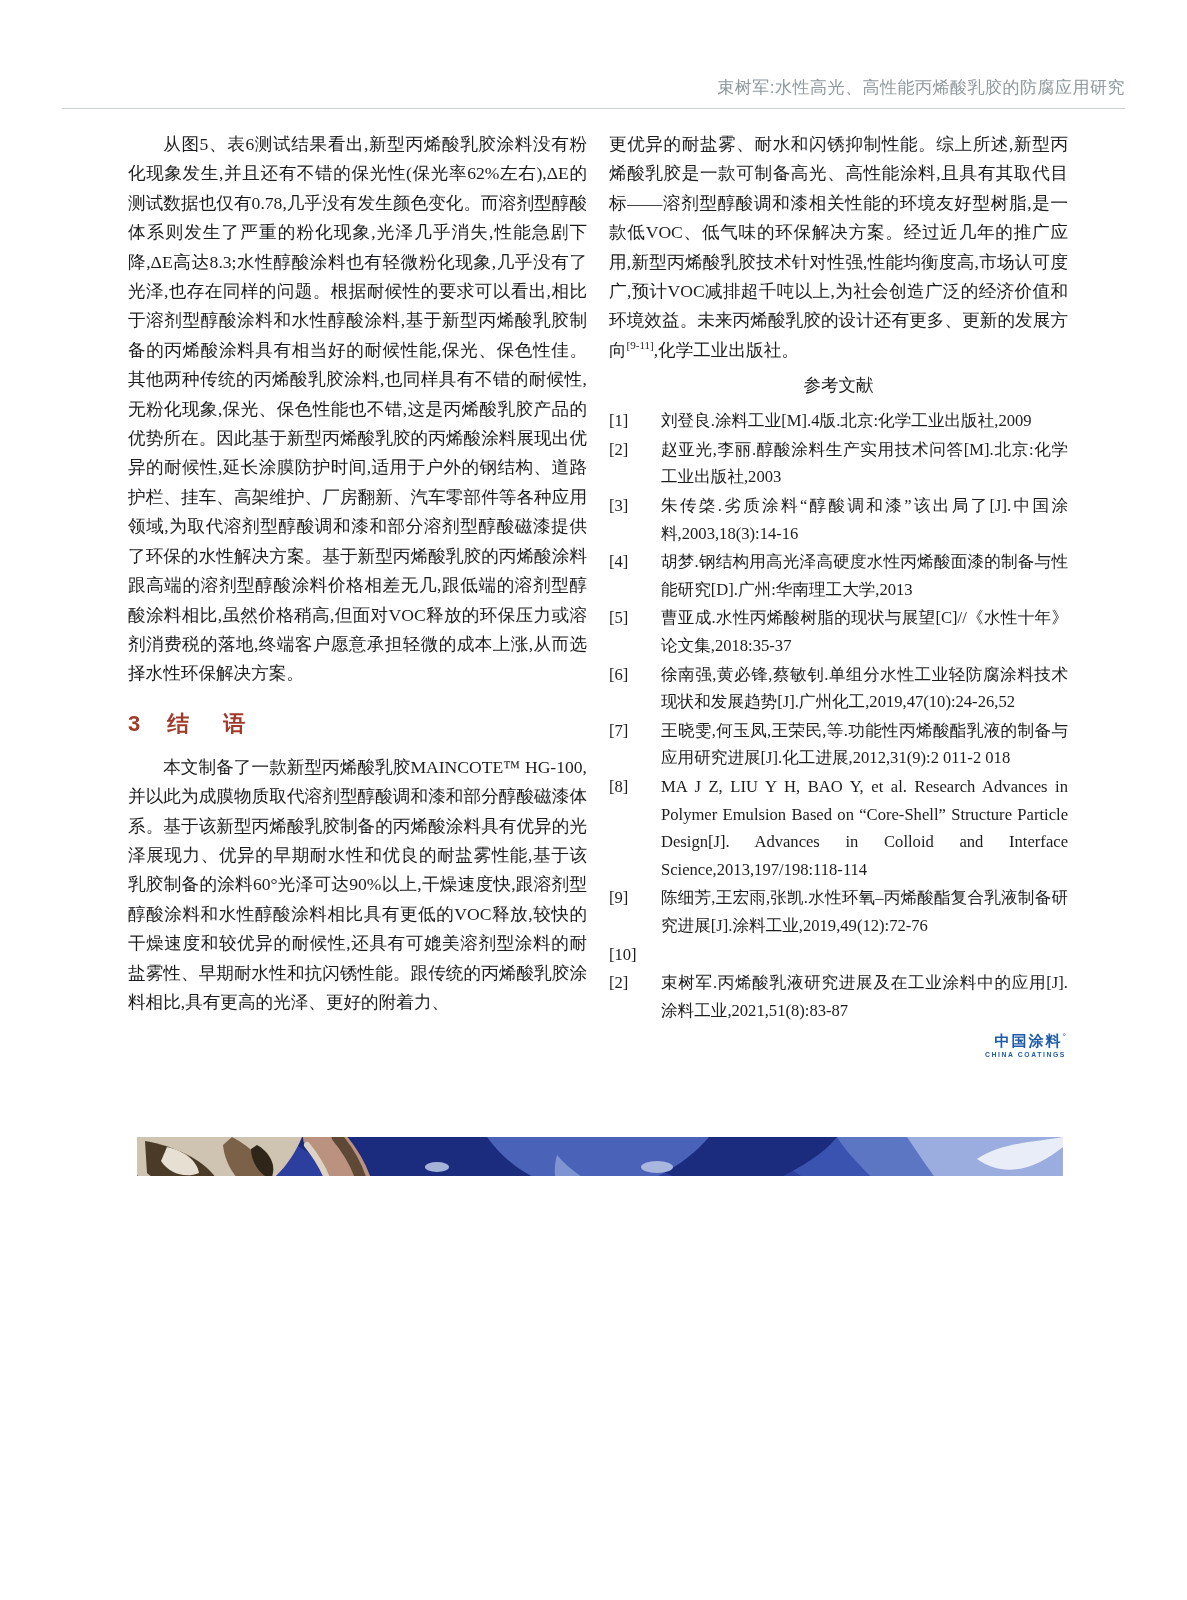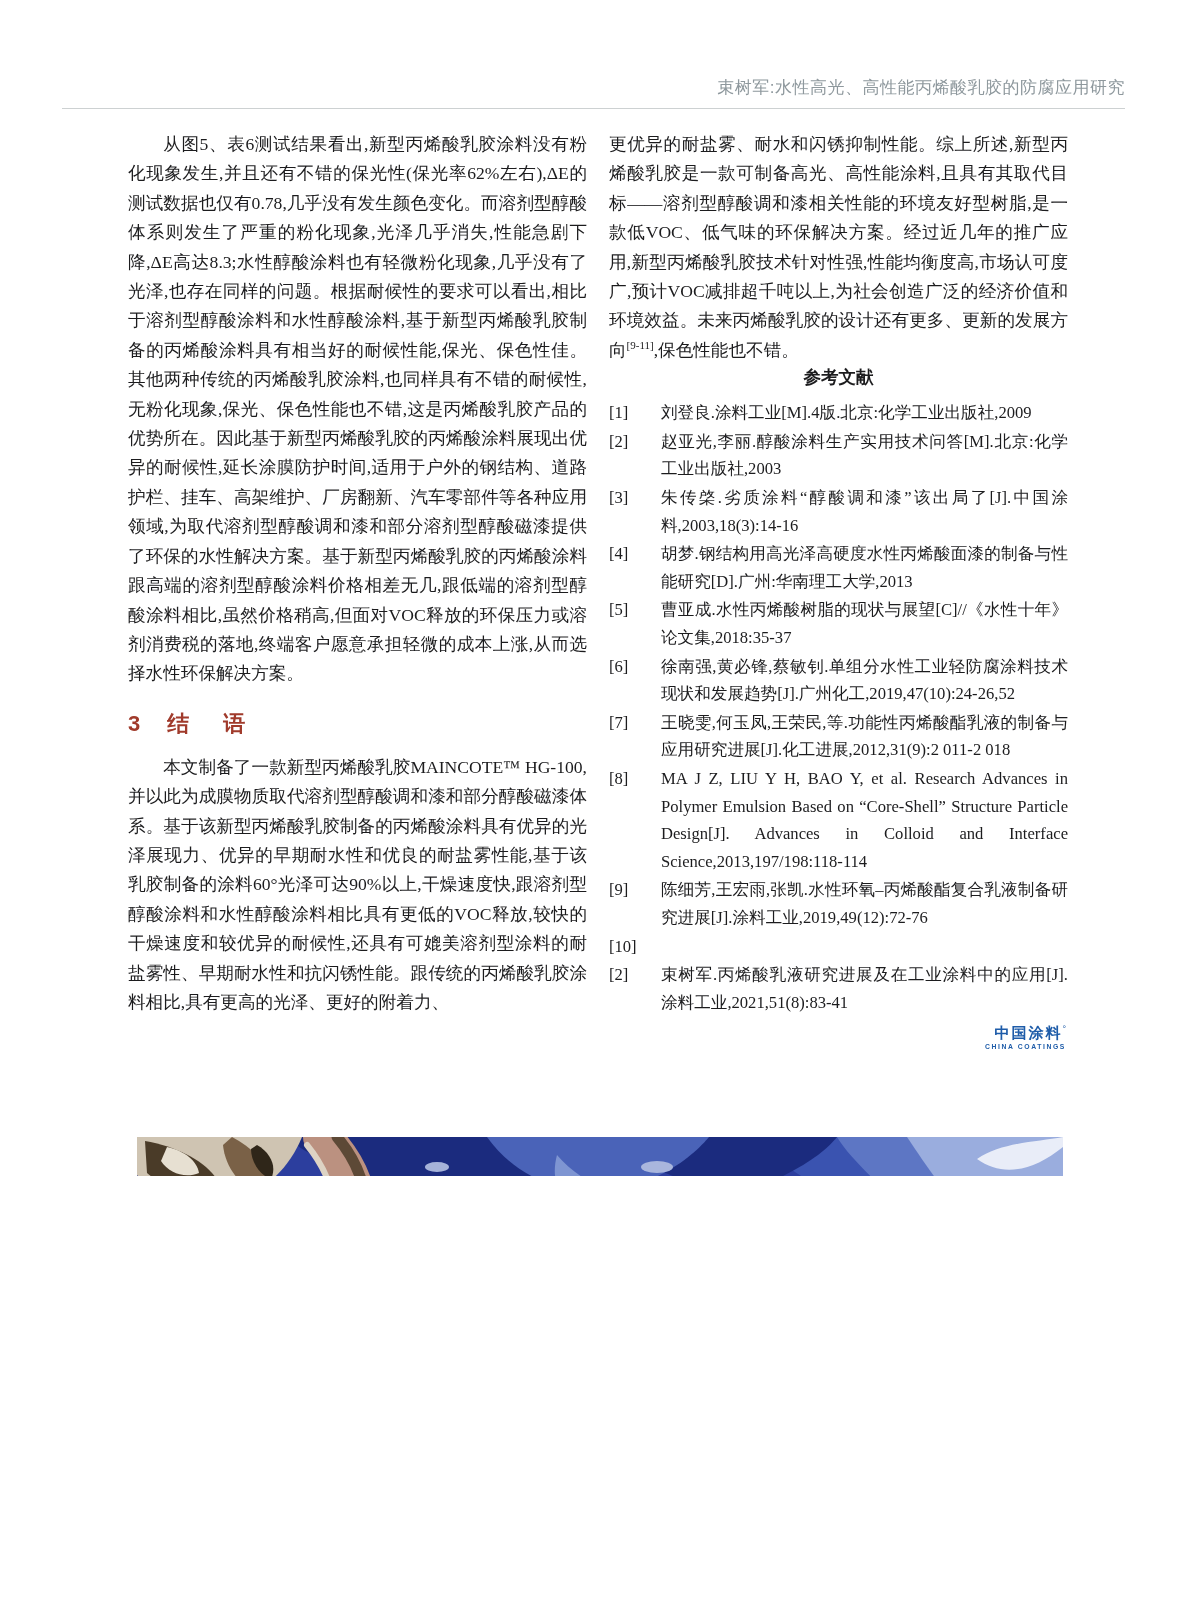--- a/index.html
+++ b/index.html
@@ -38,22 +38,22 @@
     margin:20px 0 14px 0;
     font-family:"Liberation Sans","DejaVu Sans",sans-serif;
     font-weight:bold; font-size:22px; color:#a03a2b;
     letter-spacing:1px;
   }
   .section-heading .sec-num { margin-right:26px; }
   .section-heading .sec-title { letter-spacing:14px; }
   sup.cite { font-size:11px; line-height:0; }
   
   .refs-title {
-    margin:0 0 10px 0;
-    text-align:center; font-weight:bold; font-size:17.5px;
+    margin:8px 0 10px 0;
+    text-align:center; font-weight:normal; font-size:17.5px;
   }
   .ref-row {
     display:flex; gap:12px;
     font-size:16.6px; line-height:27.6px;
     margin-bottom:1px;
   }
   .ref-label { flex:0 0 40px; }
   .ref-text { flex:1; text-align:justify; }
   .ref-row.en .ref-text { font-family:"Liberation Serif","DejaVu Serif",serif; }
   
@@ -102,21 +102,21 @@
 
     <div class="col">
       <p class="body-p">从图5、表6测试结果看出,新型丙烯酸乳胶涂料没有粉化现象发生,并且还有不错的保光性(保光率62%左右),ΔE的测试数据也仅有0.78,几乎没有发生颜色变化。而溶剂型醇酸体系则发生了严重的粉化现象,光泽几乎消失,性能急剧下降,ΔE高达8.3;水性醇酸涂料也有轻微粉化现象,几乎没有了光泽,也存在同样的问题。根据耐候性的要求可以看出,相比于溶剂型醇酸涂料和水性醇酸涂料,基于新型丙烯酸乳胶制备的丙烯酸涂料具有相当好的耐候性能,保光、保色性佳。其他两种传统的丙烯酸乳胶涂料,也同样具有不错的耐候性,无粉化现象,保光、保色性能也不错,这是丙烯酸乳胶产品的优势所在。因此基于新型丙烯酸乳胶的丙烯酸涂料展现出优异的耐候性,延长涂膜防护时间,适用于户外的钢结构、道路护栏、挂车、高架维护、厂房翻新、汽车零部件等各种应用领域,为取代溶剂型醇酸调和漆和部分溶剂型醇酸磁漆提供了环保的水性解决方案。基于新型丙烯酸乳胶的丙烯酸涂料跟高端的溶剂型醇酸涂料价格相差无几,跟低端的溶剂型醇酸涂料相比,虽然价格稍高,但面对VOC释放的环保压力或溶剂消费税的落地,终端客户愿意承担轻微的成本上涨,从而选择水性环保解决方案。</p>
       <div class="section-heading">
         <span class="sec-num">3</span><span class="sec-title">结 语</span>
       </div>
       <p class="body-p">本文制备了一款新型丙烯酸乳胶MAINCOTE™ HG-100,并以此为成膜物质取代溶剂型醇酸调和漆和部分醇酸磁漆体系。基于该新型丙烯酸乳胶制备的丙烯酸涂料具有优异的光泽展现力、优异的早期耐水性和优良的耐盐雾性能,基于该乳胶制备的涂料60°光泽可达90%以上,干燥速度快,跟溶剂型醇酸涂料和水性醇酸涂料相比具有更低的VOC释放,较快的干燥速度和较优异的耐候性,还具有可媲美溶剂型涂料的耐盐雾性、早期耐水性和抗闪锈性能。跟传统的丙烯酸乳胶涂料相比,具有更高的光泽、更好的附着力、</p>
     </div>
 
     <div class="col">
-      <p class="body-p no-indent"><span>更优异的耐盐雾、耐水和闪锈抑制性能。综上所述,新型丙烯酸乳胶是一款可制备高光、高性能涂料,且具有其取代目标——溶剂型醇酸调和漆相关性能的环境友好型树脂,是一款低VOC、低气味的环保解决方案。经过近几年的推广应用,新型丙烯酸乳胶技术针对性强,性能均衡度高,市场认可度广,预计VOC减排超千吨以上,为社会创造广泛的经济价值和环境效益。未来丙烯酸乳胶的设计还有更多、更新的发展方向</span><sup class="cite">[9-11]</sup><span>,保色性能也不错。</span></p>
+      <p class="body-p no-indent"><span>更优异的耐盐雾、耐水和闪锈抑制性能。综上所述,新型丙烯酸乳胶是一款可制备高光、高性能涂料,且具有其取代目标——溶剂型醇酸调和漆相关性能的环境友好型树脂,是一款低VOC、低气味的环保解决方案。经过近几年的推广应用,新型丙烯酸乳胶技术针对性强,性能均衡度高,市场认可度广,预计VOC减排超千吨以上,为社会创造广泛的经济价值和环境效益。未来丙烯酸乳胶的设计还有更多、更新的发展方向</span><sup class="cite">[9-11]</sup><span>,化学工业出版社。</span></p>
 
       <div class="refs-title">参考文献</div>
 
       <div>
         <div class="ref-row">
           <span class="ref-label">[1]</span>
           <span class="ref-text">刘登良.涂料工业[M].4版.北京:化学工业出版社,2009</span>
         </div>
         <div class="ref-row">
           <span class="ref-label">[2]</span>
@@ -148,21 +148,21 @@
         </div>
         <div class="ref-row">
           <span class="ref-label">[9]</span>
           <span class="ref-text">陈细芳,王宏雨,张凯.水性环氧–丙烯酸酯复合乳液制备研究进展[J].涂料工业,2019,49(12):72-76</span>
         </div>
         <div class="ref-row">
           <span class="ref-label">[10]</span>
         </div>
         <div class="ref-row">
           <span class="ref-label">[2]</span>
-          <span class="ref-text">束树军.丙烯酸乳液研究进展及在工业涂料中的应用[J].涂料工业,2021,51(8):83-41</span>
+          <span class="ref-text">束树军.丙烯酸乳液研究进展及在工业涂料中的应用[J].涂料工业,2021,51(8):83-87</span>
         </div>
       </div>
 
       <div class="logo-block">
         <div>
           <span class="logo-name">中国涂料</span><span class="logo-mark">°</span>
         </div>
         <div class="logo-sub">CHINA COATINGS</div>
       </div>
     </div>

